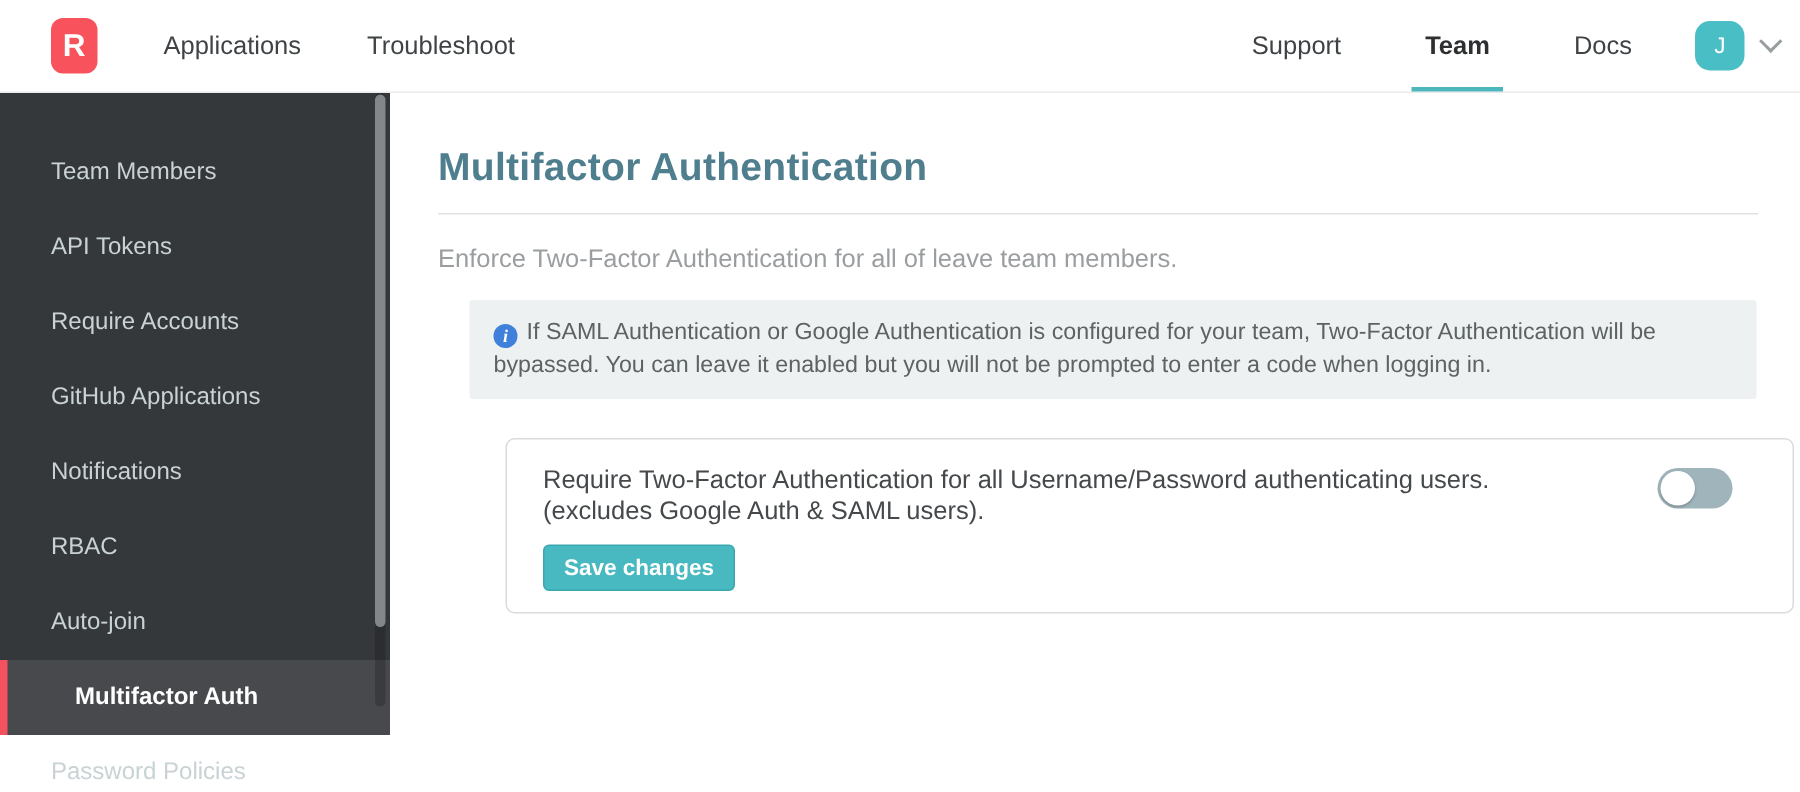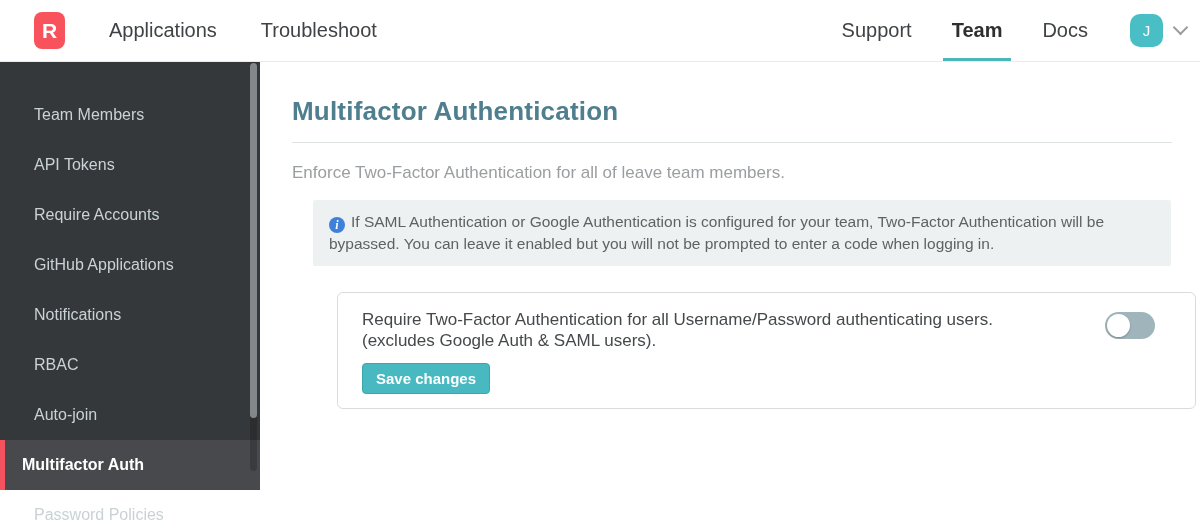--- a/index.html
+++ b/index.html
@@ -8,39 +8,39 @@
 
   
   .header { position: absolute; top: 0; left: 0; width: 1200px; height: 62px;
     background: #fff; border-bottom: 1px solid #ebebeb; display: flex; align-items: stretch; z-index: 5; }
   .logo { align-self: center; margin-left: 34px; width: 31px; height: 37px; border-radius: 8px;
     background: #f8535c; color: #fff; font-weight: bold; font-size: 21px;
     display: flex; align-items: center; justify-content: center; cursor: pointer; }
   .nav { display: flex; align-items: stretch; }
   .nav-left { margin-left: 44px; }
   .nav-item { position: relative; display: flex; align-items: center; padding: 0;
-    margin-right: 44px; font-size: 20px; color: #3f4345; cursor: pointer; text-decoration: none; }
-  .nav-right .nav-item { margin-right: 0; margin-left: 40px; }
+    margin-right: 44px; font-size: 17px; color: #3f4345; cursor: pointer; text-decoration: none; }
+  .nav-right .nav-item { margin-right: 0; margin-left: 56px; }
   .nav-item.active { font-weight: bold; color: #2d2f31; }
   .nav-item.active::after { content: ""; position: absolute; left: -9px; right: -9px; bottom: 0;
     height: 3px; background: #4db6bd; }
   .spacer { flex: 1; }
   .account { display: flex; align-items: center; margin-left: 42px; margin-right: 14px; cursor: pointer; }
   .avatar { width: 33px; height: 33px; border-radius: 10px; background: #49bec5; color: #fff;
     font-size: 15px; display: flex; align-items: center; justify-content: center; }
   .chevron { width: 11px; height: 11px; border-right: 2px solid #989ea0; border-bottom: 2px solid #989ea0;
     transform: rotate(45deg); margin-left: 12px; margin-top: -6px; }
 
   
   .sidebar { position: absolute; top: 62px; left: 0; width: 260px; height: 409px;
     background: #35383a; }
   .sidebar ul { list-style: none; padding-top: 28px; }
   .side-item { height: 50px; line-height: 50px; padding-left: 34px; font-size: 16px;
     color: #c9d2d4; cursor: pointer; white-space: nowrap; }
-  .side-item.active { background: #47494c; border-left: 5px solid #f4525e; padding-left: 17px;
+  .side-item.active { background: #47494c; border-left: 5px solid #f4525e; padding-left: 45px;
     color: #ffffff; font-weight: bold; }
   .side-scroll-track { position: absolute; top: 0; right: 3px; width: 7px; bottom: 0;
     background: rgba(0,0,0,0.18); border-radius: 4px; }
   .side-scroll-thumb { position: absolute; top: 1px; right: 3px; width: 7px; height: 355px;
     background: #83878a; border-radius: 4px; cursor: grab; }
 
   
   .main { position: absolute; top: 62px; left: 260px; width: 940px; height: 466px;
     background: #fff; padding: 34px 0 0 32px; }
   .page-title { font-size: 26px; font-weight: bold; color: #4f7e8e; letter-spacing: 0.2px; }

